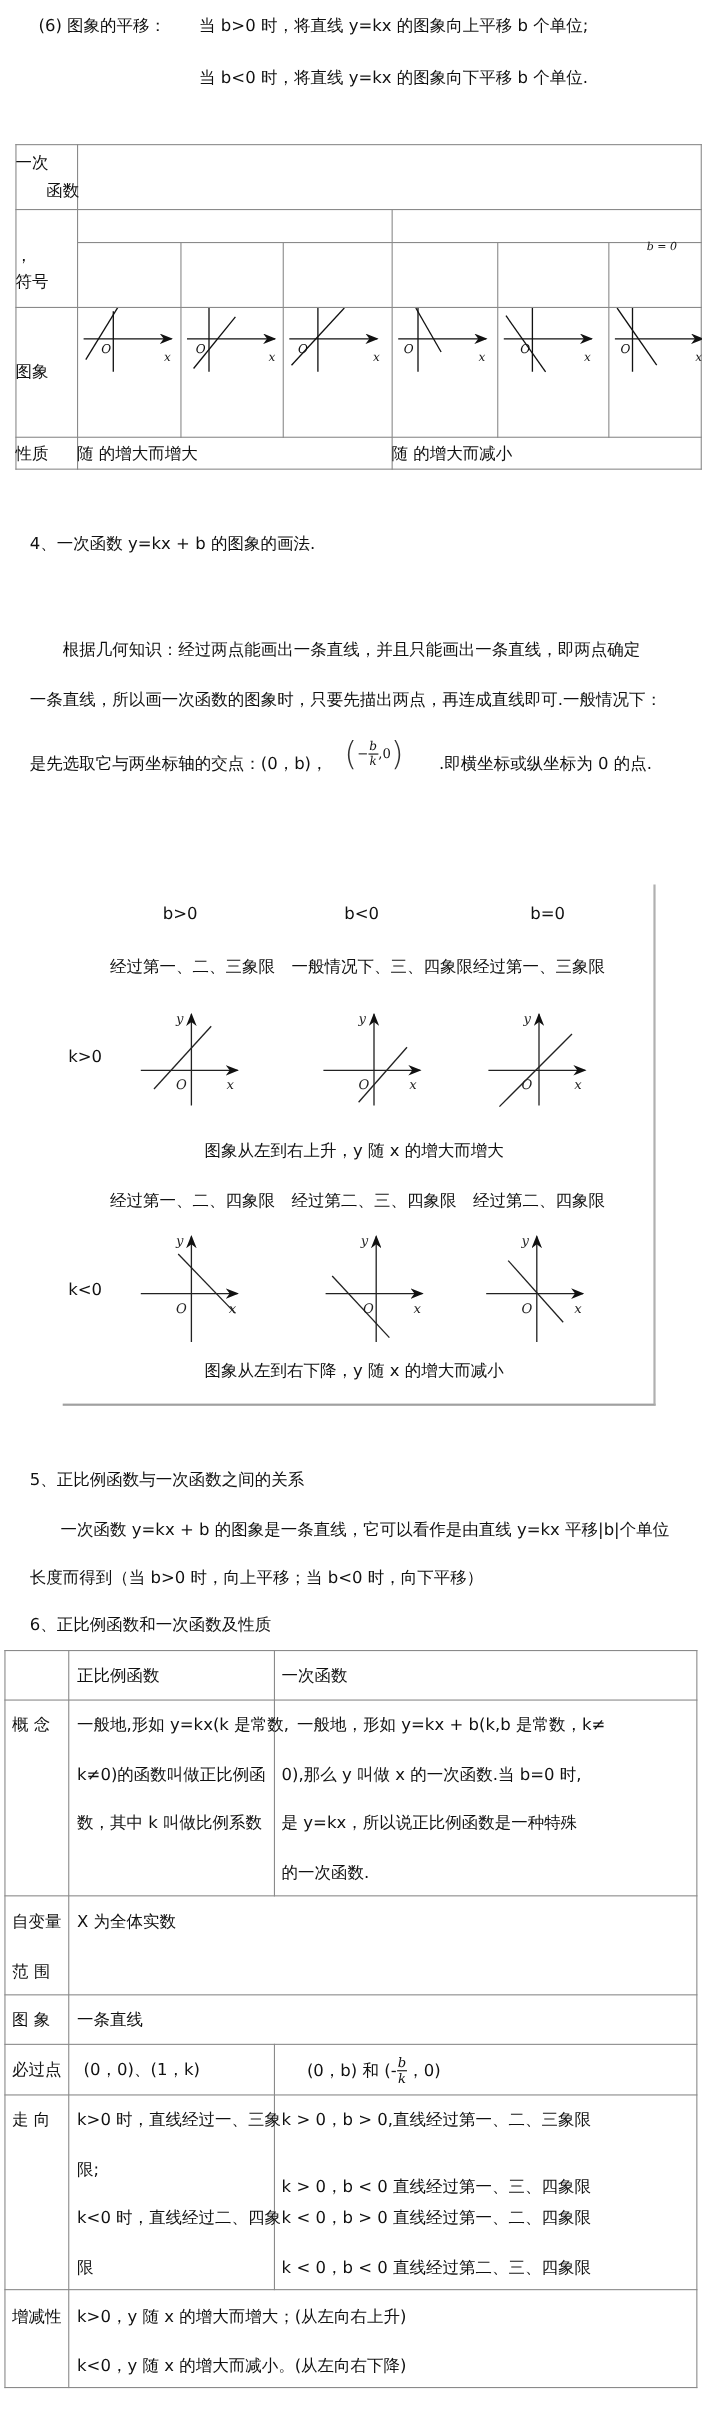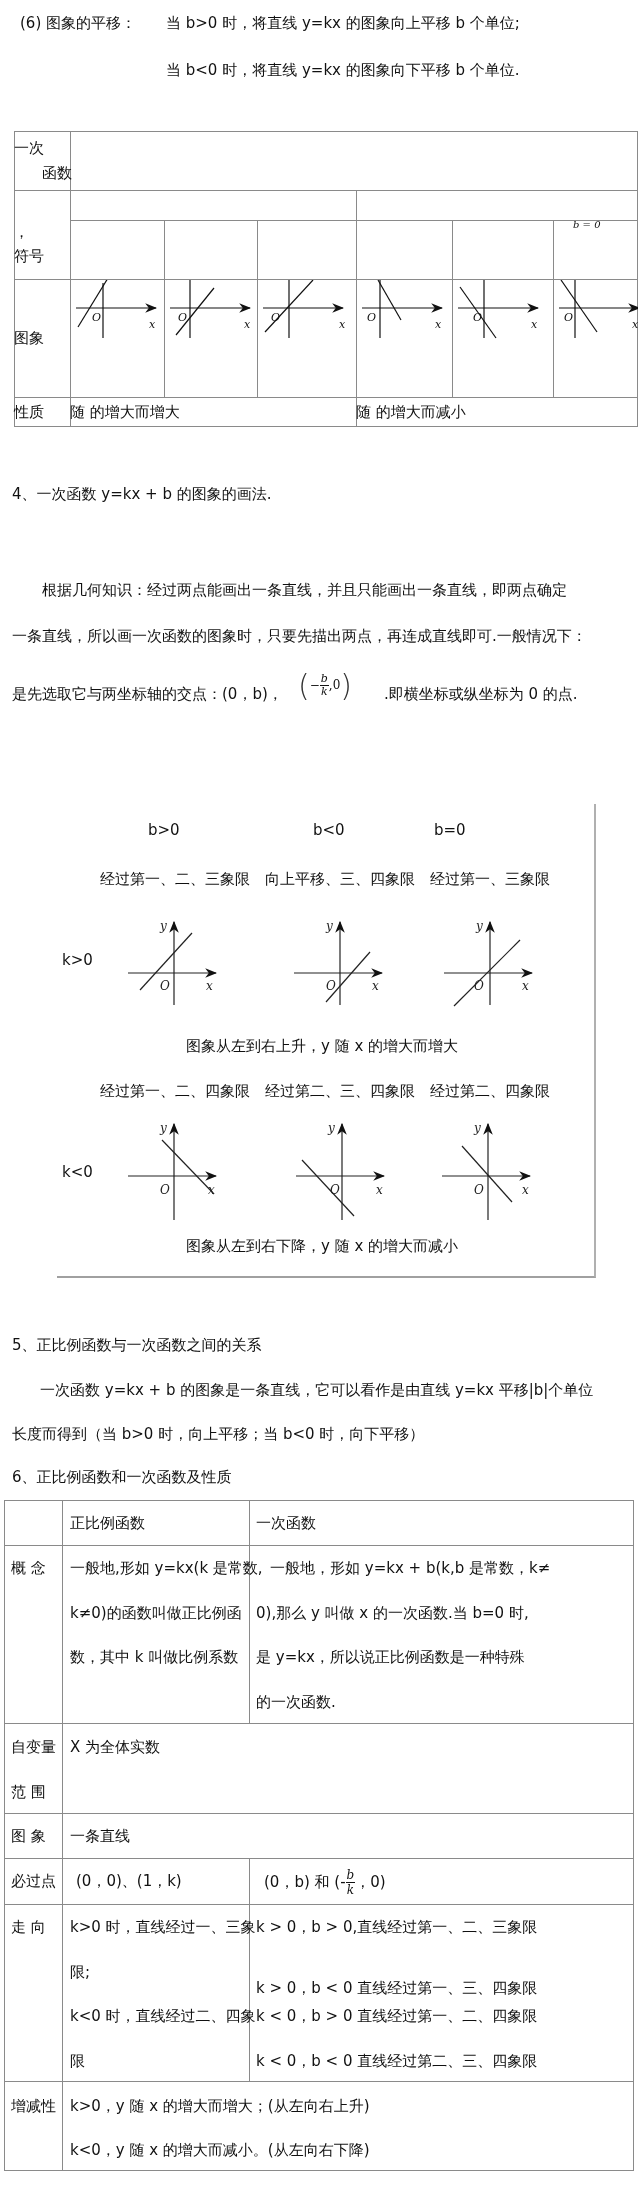--- a/index.html
+++ b/index.html
@@ -1,18 +1,18 @@
 <!DOCTYPE html>
 <html><head>
 <meta charset="utf-8">
 <style>
   html, body { margin: 0; padding: 0; background: #ffffff; }
   body { width: 640px; height: 2201px; position: relative; overflow: hidden;
          font-family: "DejaVu Sans", "Liberation Sans", sans-serif; color: #111; font-size: 15px; }
-  .abs { position: absolute; white-space: nowrap; }
+  .abs { position: absolute; white-space: nowrap; margin-left: 15px; }
   .line { font-size: 15px; line-height: 20px; }
   .tbl-line { position: absolute; background: #8a8a8a; }
   .cell-text { position: absolute; font-size: 15px; line-height: 20px; white-space: nowrap; }
   .center { text-align: left; }
   svg text { font-family: "DejaVu Serif", "Liberation Serif", serif; font-style: italic; }
   .frac { display: inline-flex; flex-direction: column; align-items: center; vertical-align: middle;
           font-family: "DejaVu Serif", serif; font-style: italic; font-size: 11px; line-height: 12px; }
   .frac .num { border-bottom: 1px solid #111; padding: 0 1px; }
   .paren { font-size: 30px; font-weight: 100; color: #333; vertical-align: middle; }
 </style>
@@ -127,24 +127,24 @@
     </span>
   <span style="font-family:'DejaVu Serif',serif;font-size:12px;">,0</span>
   <span class="paren">)</span>
 </div>
 <div class="abs line" style="left:384px;top:684px;">.即横坐标或纵坐标为 0 的点.</div>
 
 <div style="position:absolute;left:57px;top:804px;width:539px;height:474px;border-right:2px solid #b0b0b0;border-bottom:2px solid #a0a0a0;box-sizing:border-box;"></div>
 
 <div class="cell-text center" style="left:148px;top:820px;width:80px;">b&gt;0</div>
 <div class="cell-text center" style="left:313px;top:820px;width:80px;">b&lt;0</div>
-<div class="cell-text center" style="left:434px;top:820px;width:80px;">b=0</div>
+<div class="cell-text center" style="left:482px;top:820px;width:80px;">b=0</div>
 
 <div class="cell-text" style="left:100px;top:869px;">经过第一、二、三象限</div>
-<div class="cell-text" style="left:265px;top:869px;">向上平移、三、四象限</div>
+<div class="cell-text" style="left:265px;top:869px;">一般情况下、三、四象限</div>
 <div class="cell-text" style="left:430px;top:869px;">经过第一、三象限</div>
 
 <div class="cell-text" style="left:62px;top:950px;">k&gt;0</div>
 
 <svg style="position:absolute;left:120px;top:900px;" width="460" height="110">
   <defs>
     <marker id="arr2" markerWidth="10" markerHeight="8" refX="9" refY="4" orient="auto">
         <path d="M0,0 L10,4 L0,8 L3,4 Z" fill="#111"></path>
       </marker>
   </defs>

